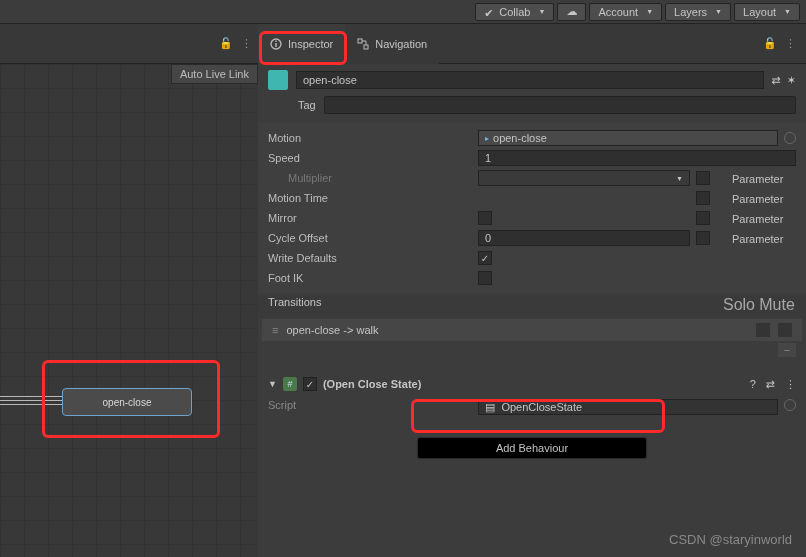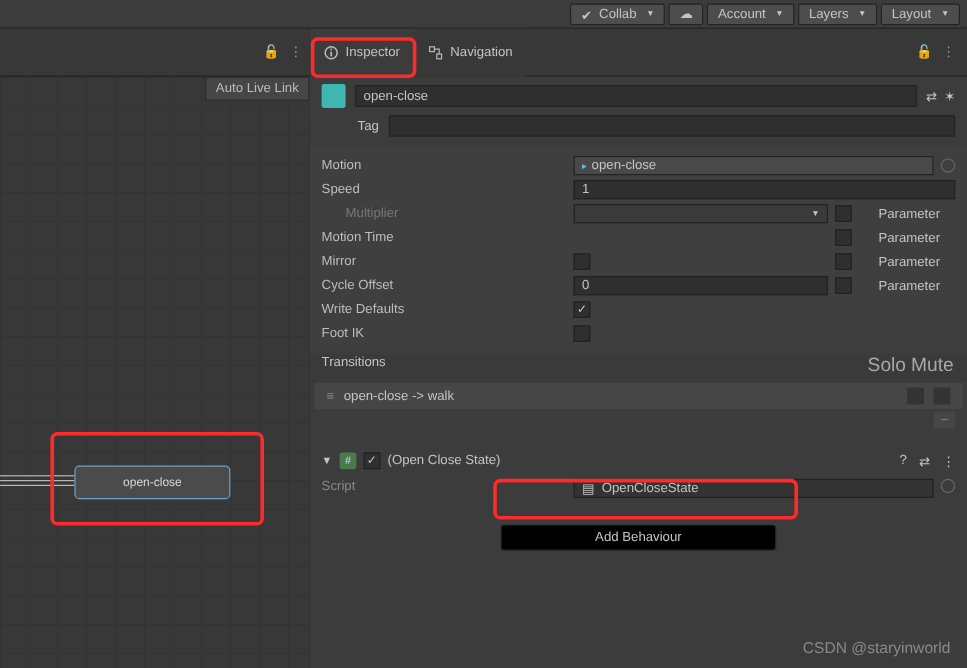--- a/index.html
+++ b/index.html
@@ -43,21 +43,21 @@
 .circ{width:12px;height:12px;border:1px solid #666;border-radius:50%}
 .trans-hdr{background:#3a3a3a;height:22px;display:flex;align-items:flex-start;padding:0 10px;margin-top:2px}
 .trans-hdr .sm{width:38px;text-align:center;font-size:16px;color:#a8a8a8}
 .trans-row{background:#464646;height:22px;display:flex;align-items:center;padding:0 10px;margin:1px 4px 0 4px}
 .tr-sq{width:14px;height:14px;background:#343434;margin-left:8px}
 .minus-row{display:flex;justify-content:flex-end;padding:2px 10px}
 .minus{width:18px;height:14px;background:#464646;display:flex;align-items:center;justify-content:center;color:#888}
 .comp-hdr{display:flex;align-items:center;height:22px;padding:0 10px;margin-top:14px;gap:6px}
 .fold{font-size:9px}
 .ci{width:14px;height:14px;background:#4a7a4a;border-radius:2px;display:flex;align-items:center;justify-content:center;font-size:9px;color:#cde}
-.comp-hdr .ttl{font-weight:normal}
+.comp-hdr .ttl{font-weight:bold}
 .comp-hdr .right{margin-left:auto;display:flex;gap:10px;color:#9d9d9d}
 .script-row{display:flex;align-items:flex-start;padding:4px 10px}
 .script-val{flex:1;height:16px;background:#333;border:1px solid #222;display:flex;align-items:center;padding:0 6px;gap:6px;color:#888}
 .add-beh{margin:18px auto 0 auto;width:230px;height:22px;background:#000000;border:1px solid #2a2a2a;border-radius:3px;display:flex;align-items:center;justify-content:center}
 .watermark{position:absolute;right:14px;bottom:10px;color:#888;font-size:13px}
 svg{display:block}
 </style>
 </head>
 <body>
 

